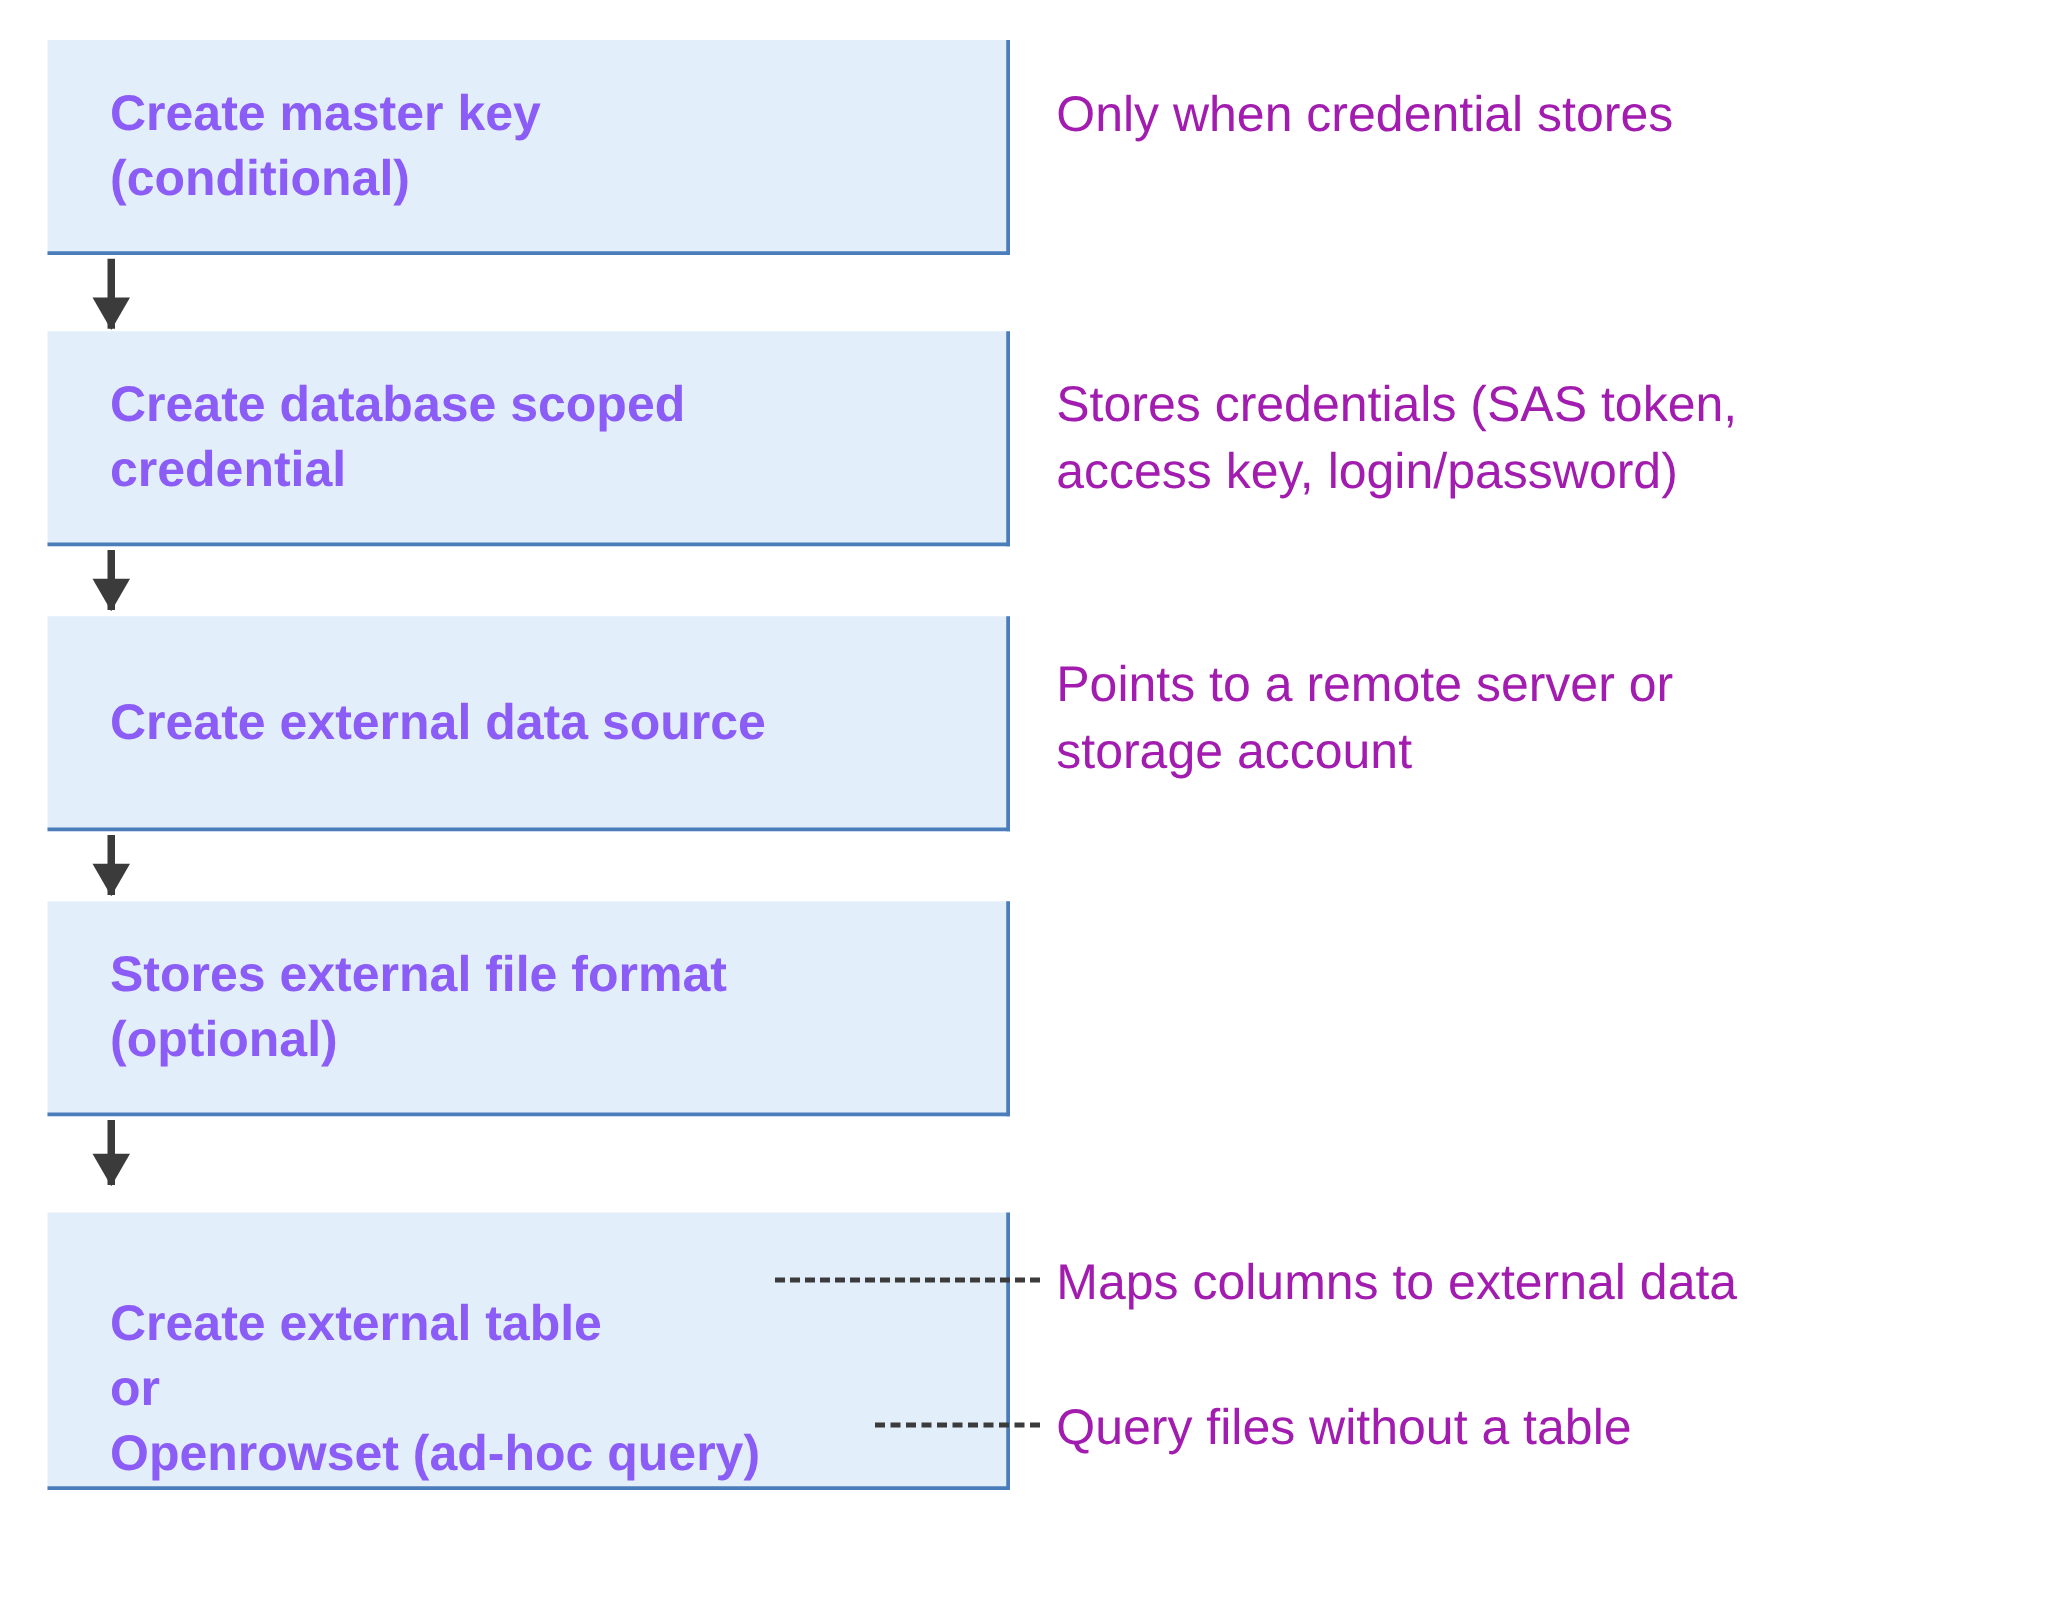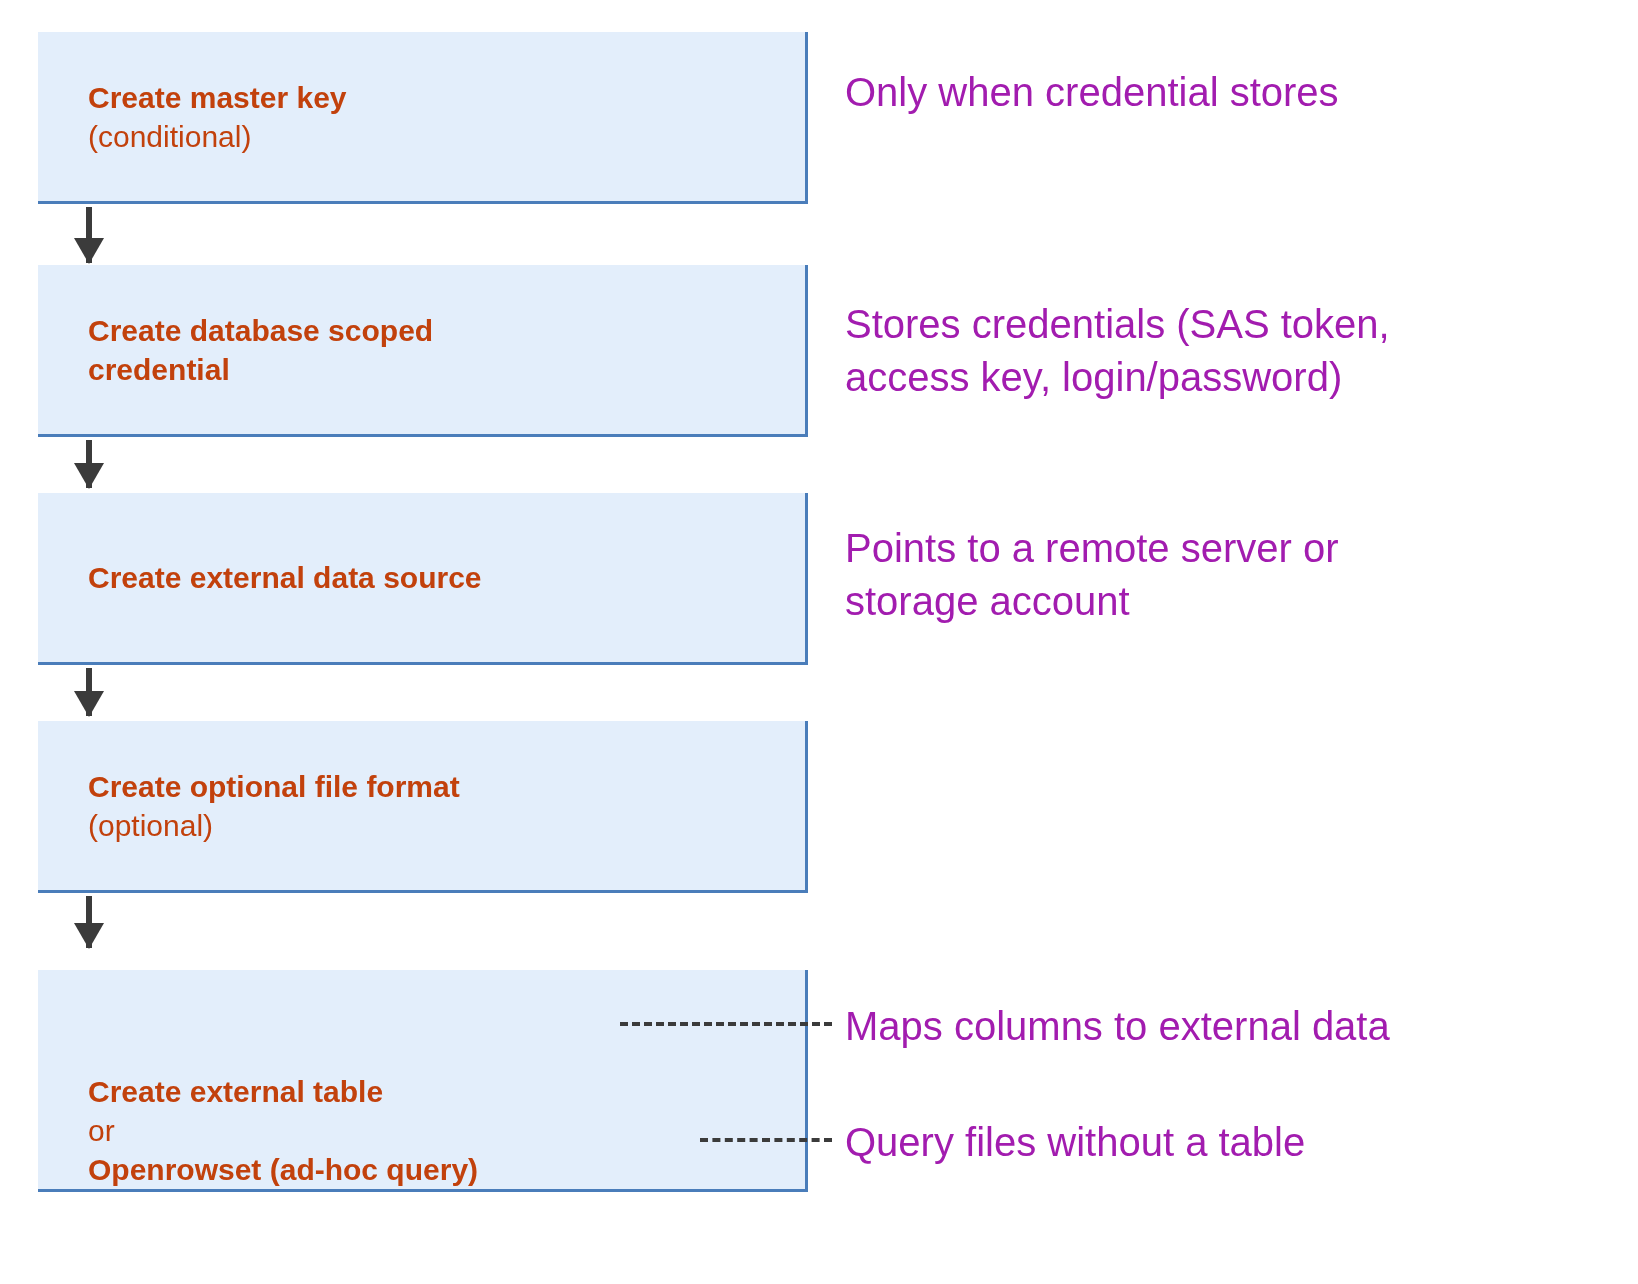--- a/index.html
+++ b/index.html
@@ -27,27 +27,27 @@
     background: #e3eefb;
     border-bottom: 3px solid #4a7dba;
     border-right: 3px solid #4a7dba;
     box-sizing: border-box;
     display: flex;
     flex-direction: column;
     justify-content: center;
     padding: 0 0 0 50px;
   }
   .node-line {
-    color: #c2410c;
-    font-size: 30px;
+    color: #8b5cf6;
+    font-size: 40px;
     line-height: 1.30;
     white-space: nowrap;
   }
   .node-line.strong { font-weight: bold; }
-  .node-line.light  { font-weight: normal; }
+  .node-line.light  { font-weight: bold; }
 
   
   .arrow {
     position: absolute;
     left: 86px;
     width: 6px;
     background: #3b3b3b;
   }
   .arrow::after {
     content: "";
@@ -106,21 +106,21 @@
   <div class="node" style="top:493px; height:172px;">
     <div class="node-line strong">Create external data source</div>
   </div>
   <div class="arrow" style="top:668px; height:48px;"></div>
   <div class="desc" style="top:522px;">
     <div>Points to a remote server or</div>
     <div>storage account</div>
   </div>
 
   <div class="node" style="top:721px; height:172px;">
-    <div class="node-line strong">Create optional file format</div>
+    <div class="node-line strong">Stores external file format</div>
     <div class="node-line light">(optional)</div>
   </div>
   <div class="arrow" style="top:896px; height:52px;"></div>
 
   <div class="node" style="top:970px; height:222px; justify-content:flex-end; padding-top:26px;">
     <div class="node-line strong">Create external table</div>
     <div class="node-line light">or</div>
     <div class="node-line">
       <span style="font-weight:bold;">Openrowset</span><span style="font-weight:bold;"> (ad-hoc query)</span>
     </div>

